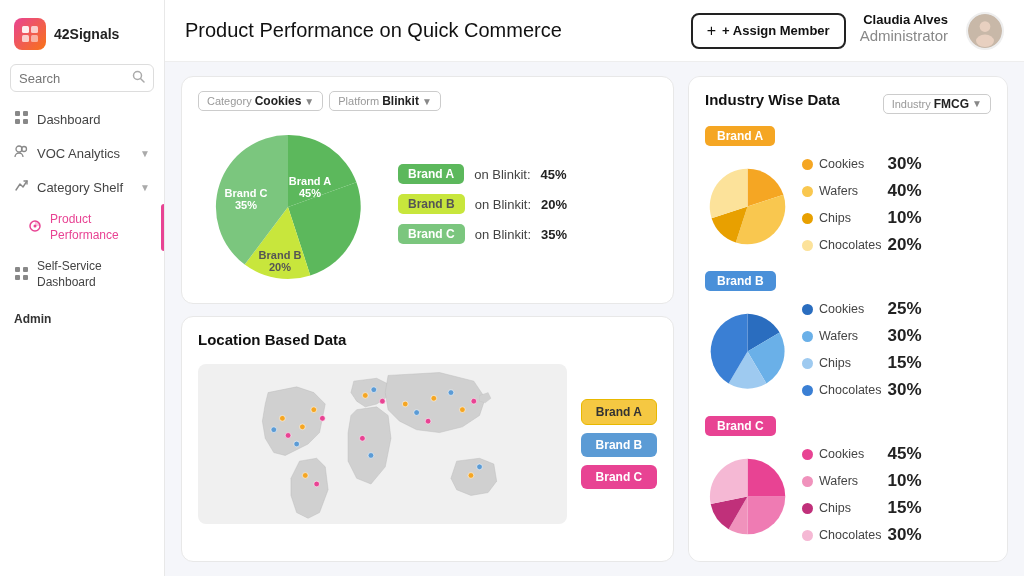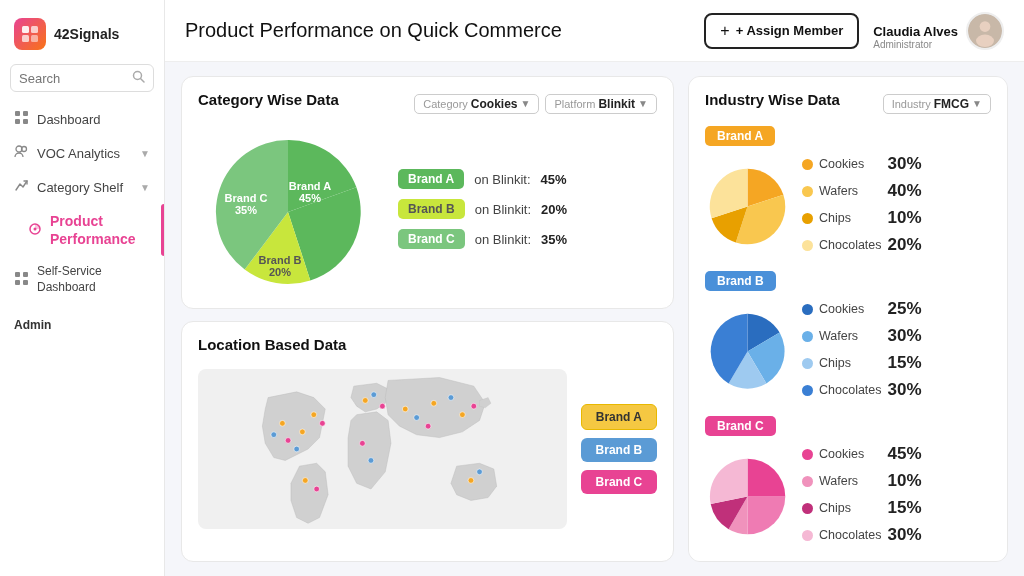--- a/index.html
+++ b/index.html
@@ -60,23 +60,23 @@
       padding: 10px 20px; height: 62px;
     }
     .header-title { font-size: 20px; font-weight: 400; color: #111; }
     .header-right { display: flex; align-items: center; gap: 14px; }
     .assign-btn {
       display: flex; align-items: center; gap: 6px;
       border: 2px solid #222; border-radius: 8px;
       padding: 7px 14px; font-size: 13px; font-weight: 600; cursor: pointer;
       background: #fff; color: #111;
     }
-    .user-info { display: flex; align-items: flex-end; gap: 8px; }
+    .user-info { display: flex; align-items: flex-start; gap: 18px; }
     .user-name { font-size: 13px; font-weight: 600; color: #111; text-align: right; }
-    .user-role { font-size: 10px; color: #888; }
+    .user-role { font-size: 15px; color: #888; }
     .user-avatar {
       width: 38px; height: 38px; border-radius: 50%; background: #ddd;
       overflow: hidden; display: flex; align-items: center; justify-content: center;
       font-size: 15px; color: #888; border: 2px solid #eee;
     }
 
     
     #content {
       flex: 1; display: flex; gap: 14px; padding: 14px 16px; overflow: hidden;
     }
@@ -205,21 +205,21 @@
       <span style="margin-left:auto;font-size:10px;color:#aaa;">▼</span>
     </div>
     <div class="nav-item sub active-item active-bar">
       <span class="nav-icon">
         <svg width="14" height="14" viewBox="0 0 14 14">
           <circle cx="7" cy="7" r="5" stroke="#e84393" stroke-width="1.5" fill="none"></circle>
           <path d="M7 7 L7 2 A5 5 0 0 1 12 7 Z" fill="#e84393" opacity="0.3"></path>
           <circle cx="7" cy="7" r="1.5" fill="#e84393"></circle>
         </svg>
       </span>
-      <span class="nav-label" style="color:#e84393;font-weight:700;font-size:14px;line-height:1.3;">Product Performance</span>
+      <span class="nav-label" style="color:#e84393;font-weight:400;font-size:12px;line-height:1.3;">Product Performance</span>
     </div>
     <div class="nav-item">
       <span class="nav-icon">
         <svg width="15" height="15" viewBox="0 0 15 15">
           <rect x="1" y="1" width="5" height="5" rx="1" fill="#888"></rect>
           <rect x="9" y="1" width="5" height="5" rx="1" fill="#888"></rect>
           <rect x="1" y="9" width="5" height="5" rx="1" fill="#888"></rect>
           <rect x="9" y="9" width="5" height="5" rx="1" fill="#888"></rect>
         </svg>
       </span>
@@ -253,21 +253,20 @@
         </div>
       </div>
     </div>
   </div>
 
   <div id="content">
     <div class="left-panels">
 
       <div class="panel category-panel">
         <div class="panel-header">
-          <span class="panel-title">Category Wise Data</span>
           <div class="filter-chips">
             <div class="filter-chip">
               <span class="chip-label">Category</span>
               <span class="chip-val">Cookies</span>
               <span style="color:#888;font-size:10px;">▼</span>
             </div>
             <div class="filter-chip">
               <span class="chip-label">Platform</span>
               <span class="chip-val">Blinkit</span>
               <span style="color:#888;font-size:10px;">▼</span>

